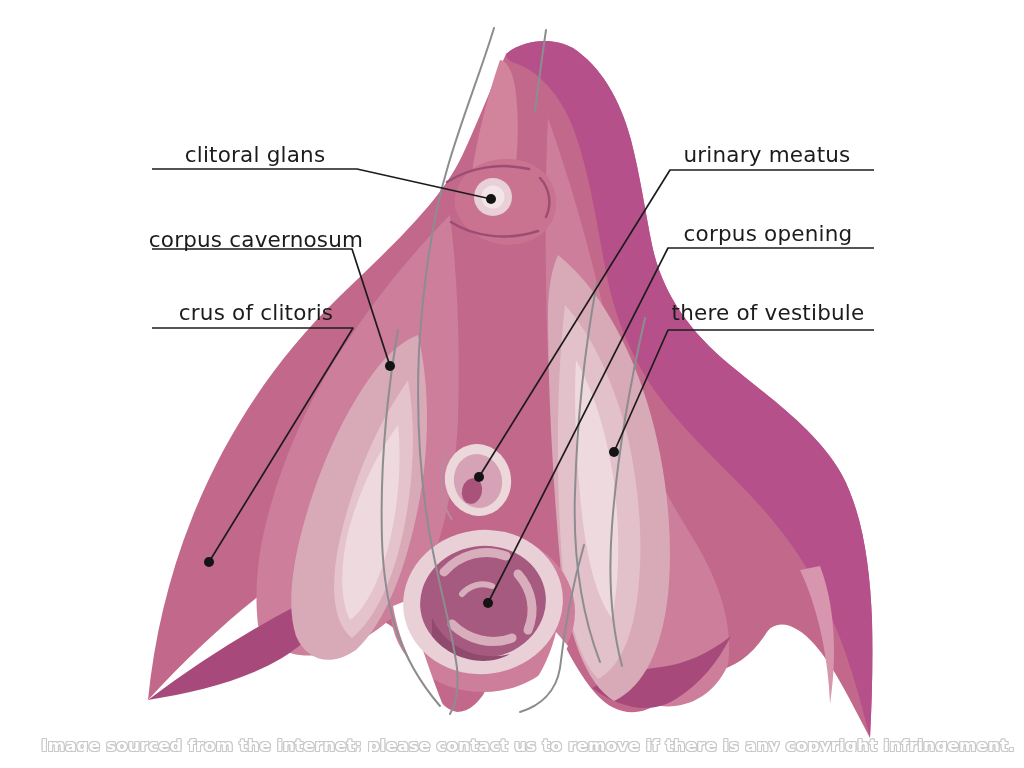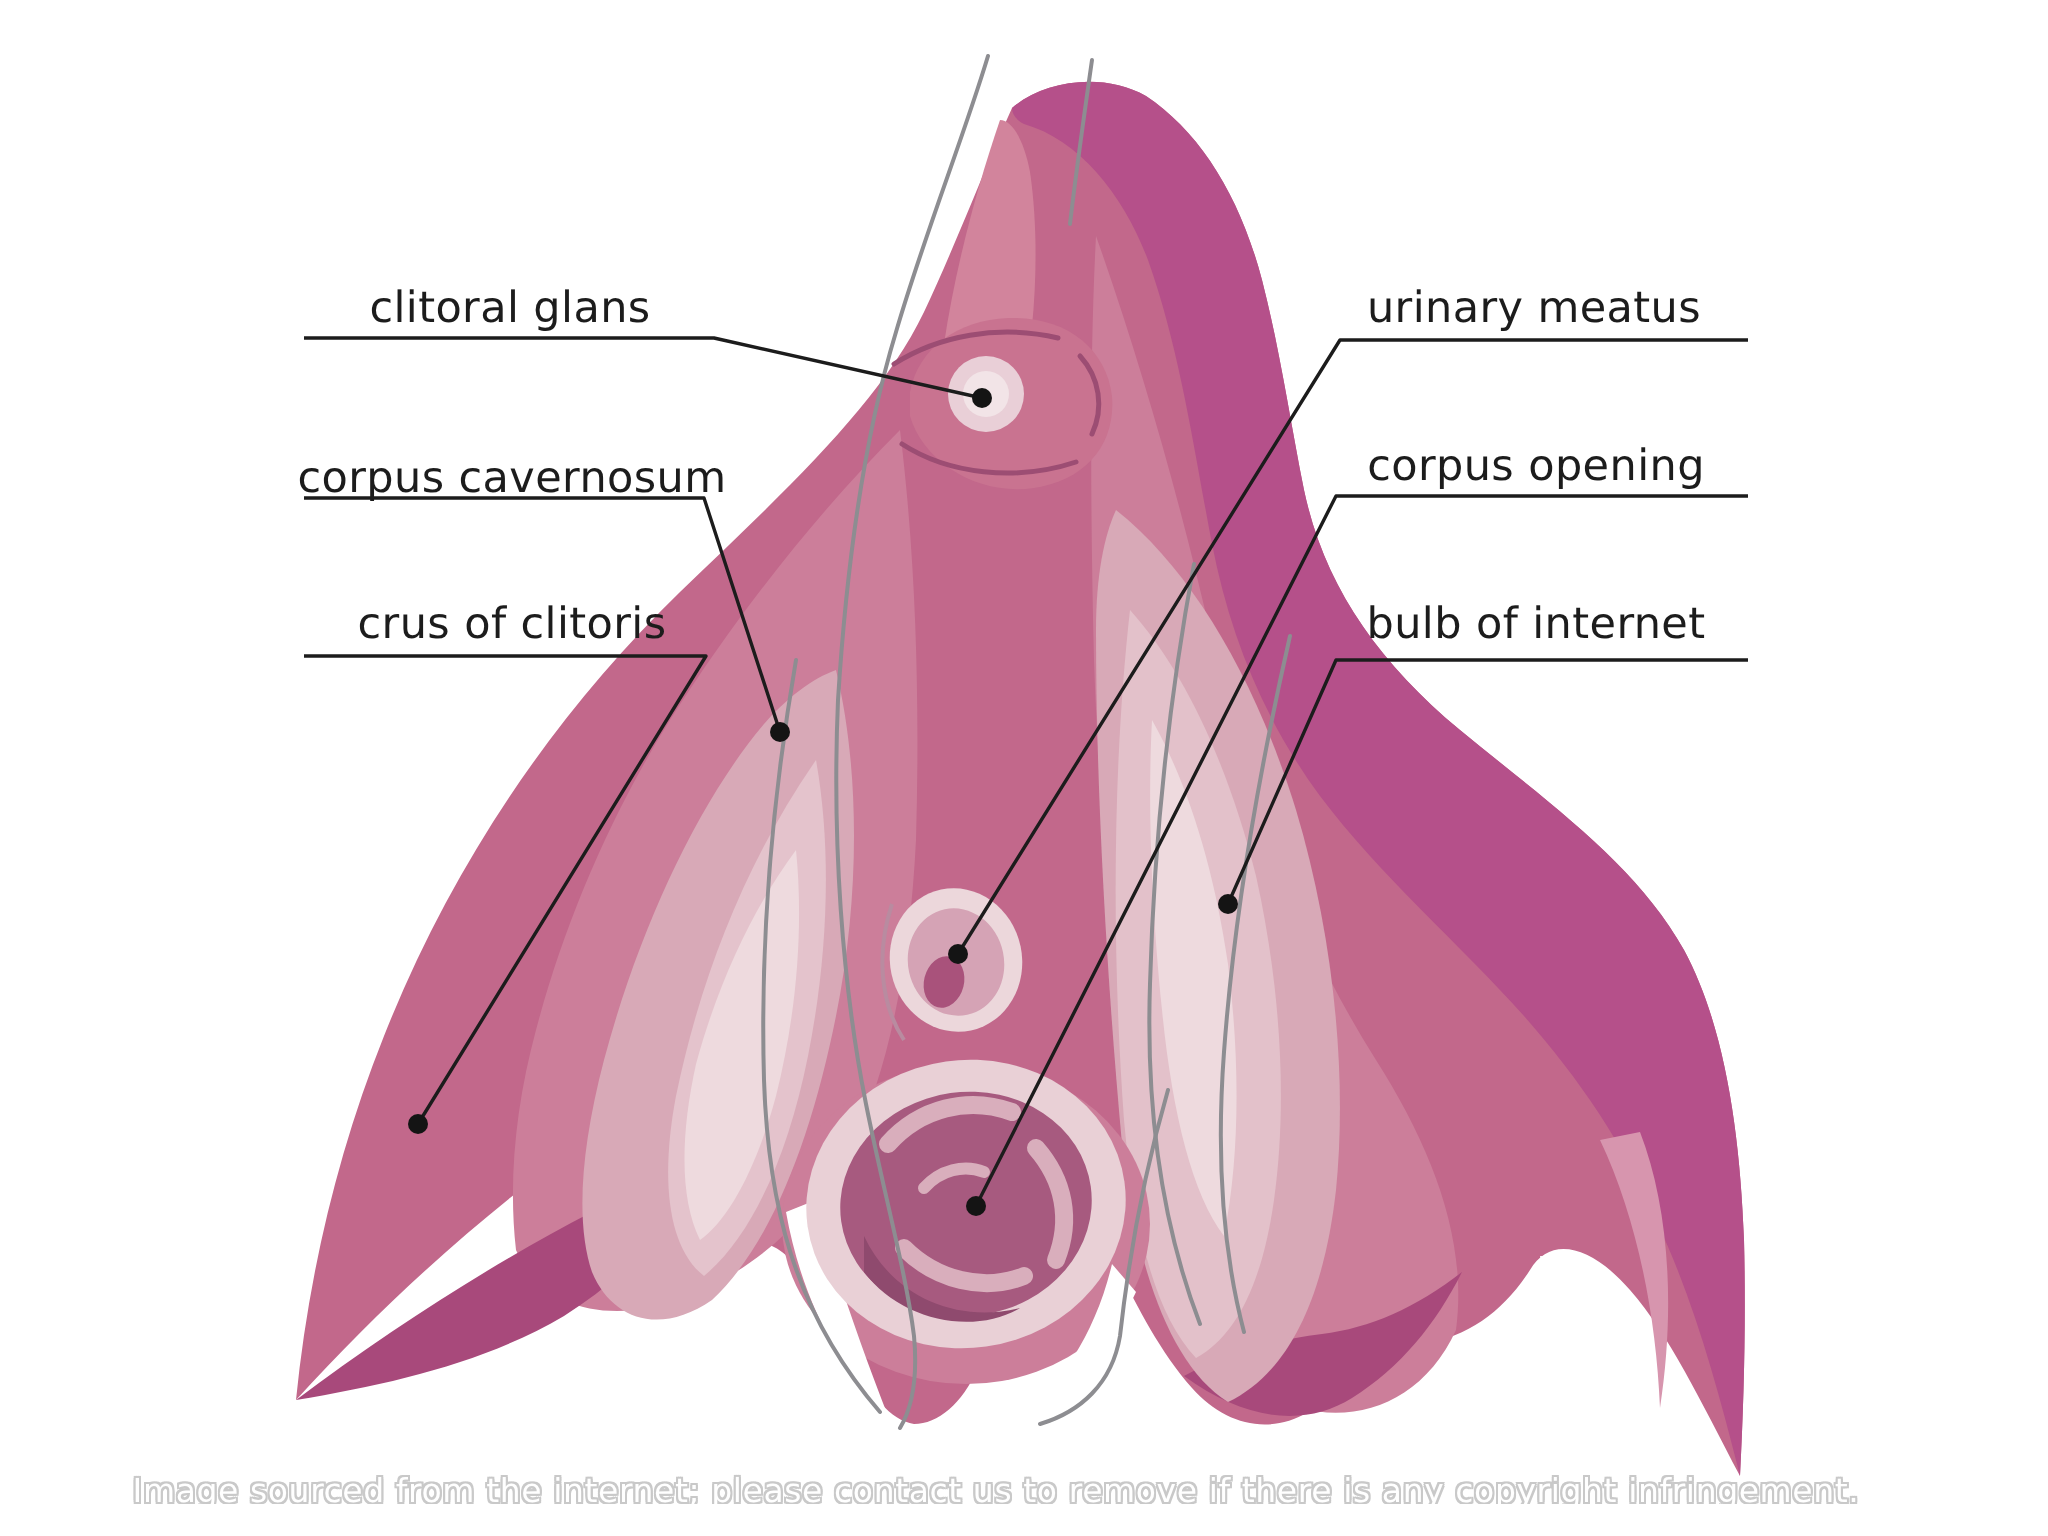--- a/index.html
+++ b/index.html
@@ -15,24 +15,24 @@
     position:absolute;
     transform:translateX(-50%);
     font-size:21.5px;
     line-height:1.1;
     color:#1c1c1c;
     white-space:nowrap;
     letter-spacing:0.2px;
   }
   .watermark{
     position:absolute;
-    left:498px;top:736px;
+    left:528px;top:736px;
     transform:translateX(-50%);
     font-size:16.5px;
-    font-weight:normal;
+    font-weight:bold;
     color:#ffffff;
     white-space:nowrap;
     letter-spacing:0.3px;
     text-shadow:
       -1px -1px 0 #c9c9c9, 1px -1px 0 #c9c9c9,
       -1px  1px 0 #c9c9c9, 1px  1px 0 #c9c9c9,
       -1px  0   0 #c9c9c9, 1px  0   0 #c9c9c9,
        0   -1px 0 #c9c9c9, 0    1px 0 #c9c9c9;
   }
 </style>
@@ -151,16 +151,16 @@
       <circle cx="488" cy="603" r="5"></circle>
       <circle cx="614" cy="452" r="5"></circle>
     </g>
   </svg>
 
   <div class="lbl" style="left:255px;top:143px">clitoral glans</div>
   <div class="lbl" style="left:256px;top:228px">corpus cavernosum</div>
   <div class="lbl" style="left:256px;top:301px">crus of clitoris</div>
   <div class="lbl" style="left:767px;top:143px">urinary meatus</div>
   <div class="lbl" style="left:768px;top:222px">corpus opening</div>
-  <div class="lbl" style="left:768px;top:301px">bulb of internet</div>
+  <div class="lbl" style="left:768px;top:301px">there of vestibule</div>
 
   <div class="watermark">Image sourced from the internet; please contact us to remove if there is any copyright infringement.</div>
 </div>
 
 </body></html>

